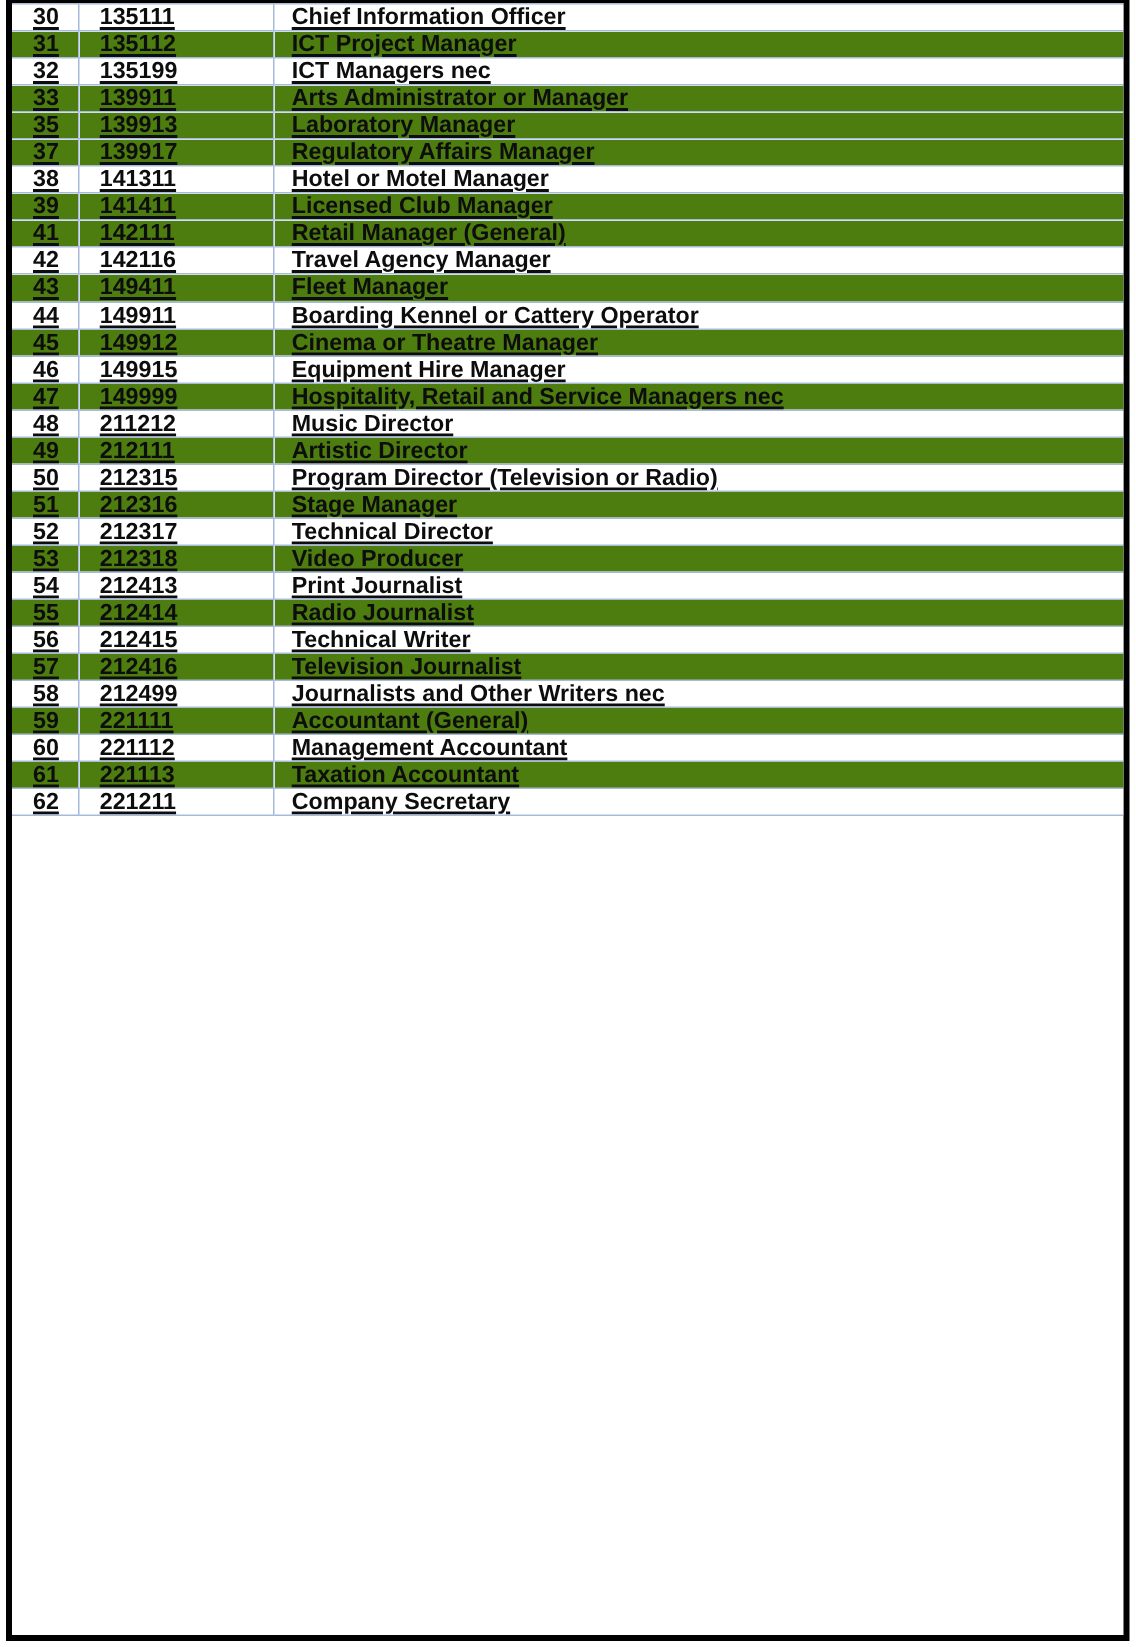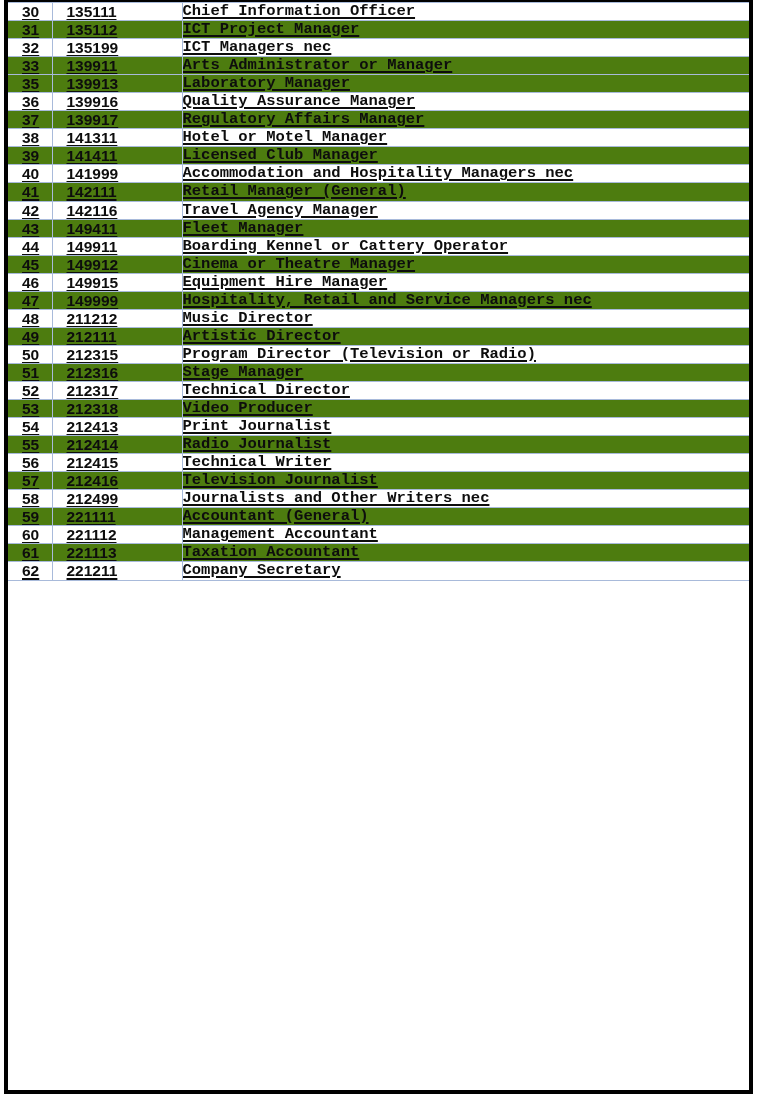--- a/index.html
+++ b/index.html
@@ -63,22 +63,21 @@
 
   
   table.occ-table td.cell-num {
     border-left: none;
     padding-left: 14px;
   }
   table.occ-table td.cell-code {
     padding-left: 14px;
   }
   table.occ-table td.cell-title {
-    padding-left: 0;
-    font-family: Liberation Mono, monospace;
+    padding-left: 12px;
   }
   table.occ-table td:last-child {
     border-right: none;
   }
 
   
   .u {
     text-decoration: underline;
     text-underline-offset: 2px;
     text-decoration-thickness: 1.5px;
@@ -113,45 +112,35 @@
         <tr class="band">
           <td class="cell-num"><span class="u">33</span></td>
           <td class="cell-code"><span class="u">139911</span></td>
           <td class="cell-title"><span class="u">Arts Administrator or Manager</span></td>
         </tr>
         <tr class="band">
           <td class="cell-num"><span class="u">35</span></td>
           <td class="cell-code"><span class="u">139913</span></td>
           <td class="cell-title"><span class="u">Laboratory Manager</span></td>
         </tr>
-        <tr>
-          <td class="cell-num"><span class="u">36</span></td>
-          <td class="cell-code"><span class="u">139916</span></td>
-          <td class="cell-title"><span class="u">Quality Assurance Manager</span></td>
-        </tr>
         <tr class="band">
           <td class="cell-num"><span class="u">37</span></td>
           <td class="cell-code"><span class="u">139917</span></td>
           <td class="cell-title"><span class="u">Regulatory Affairs Manager</span></td>
         </tr>
         <tr>
           <td class="cell-num"><span class="u">38</span></td>
           <td class="cell-code"><span class="u">141311</span></td>
           <td class="cell-title"><span class="u">Hotel or Motel Manager</span></td>
         </tr>
         <tr class="band">
           <td class="cell-num"><span class="u">39</span></td>
           <td class="cell-code"><span class="u">141411</span></td>
           <td class="cell-title"><span class="u">Licensed Club Manager</span></td>
         </tr>
-        <tr>
-          <td class="cell-num"><span class="u">40</span></td>
-          <td class="cell-code"><span class="u">141999</span></td>
-          <td class="cell-title"><span class="u">Accommodation and Hospitality Managers nec</span></td>
-        </tr>
         <tr class="band">
           <td class="cell-num"><span class="u">41</span></td>
           <td class="cell-code"><span class="u">142111</span></td>
           <td class="cell-title"><span class="u">Retail Manager (General)</span></td>
         </tr>
         <tr>
           <td class="cell-num"><span class="u">42</span></td>
           <td class="cell-code"><span class="u">142116</span></td>
           <td class="cell-title"><span class="u">Travel Agency Manager</span></td>
         </tr>

